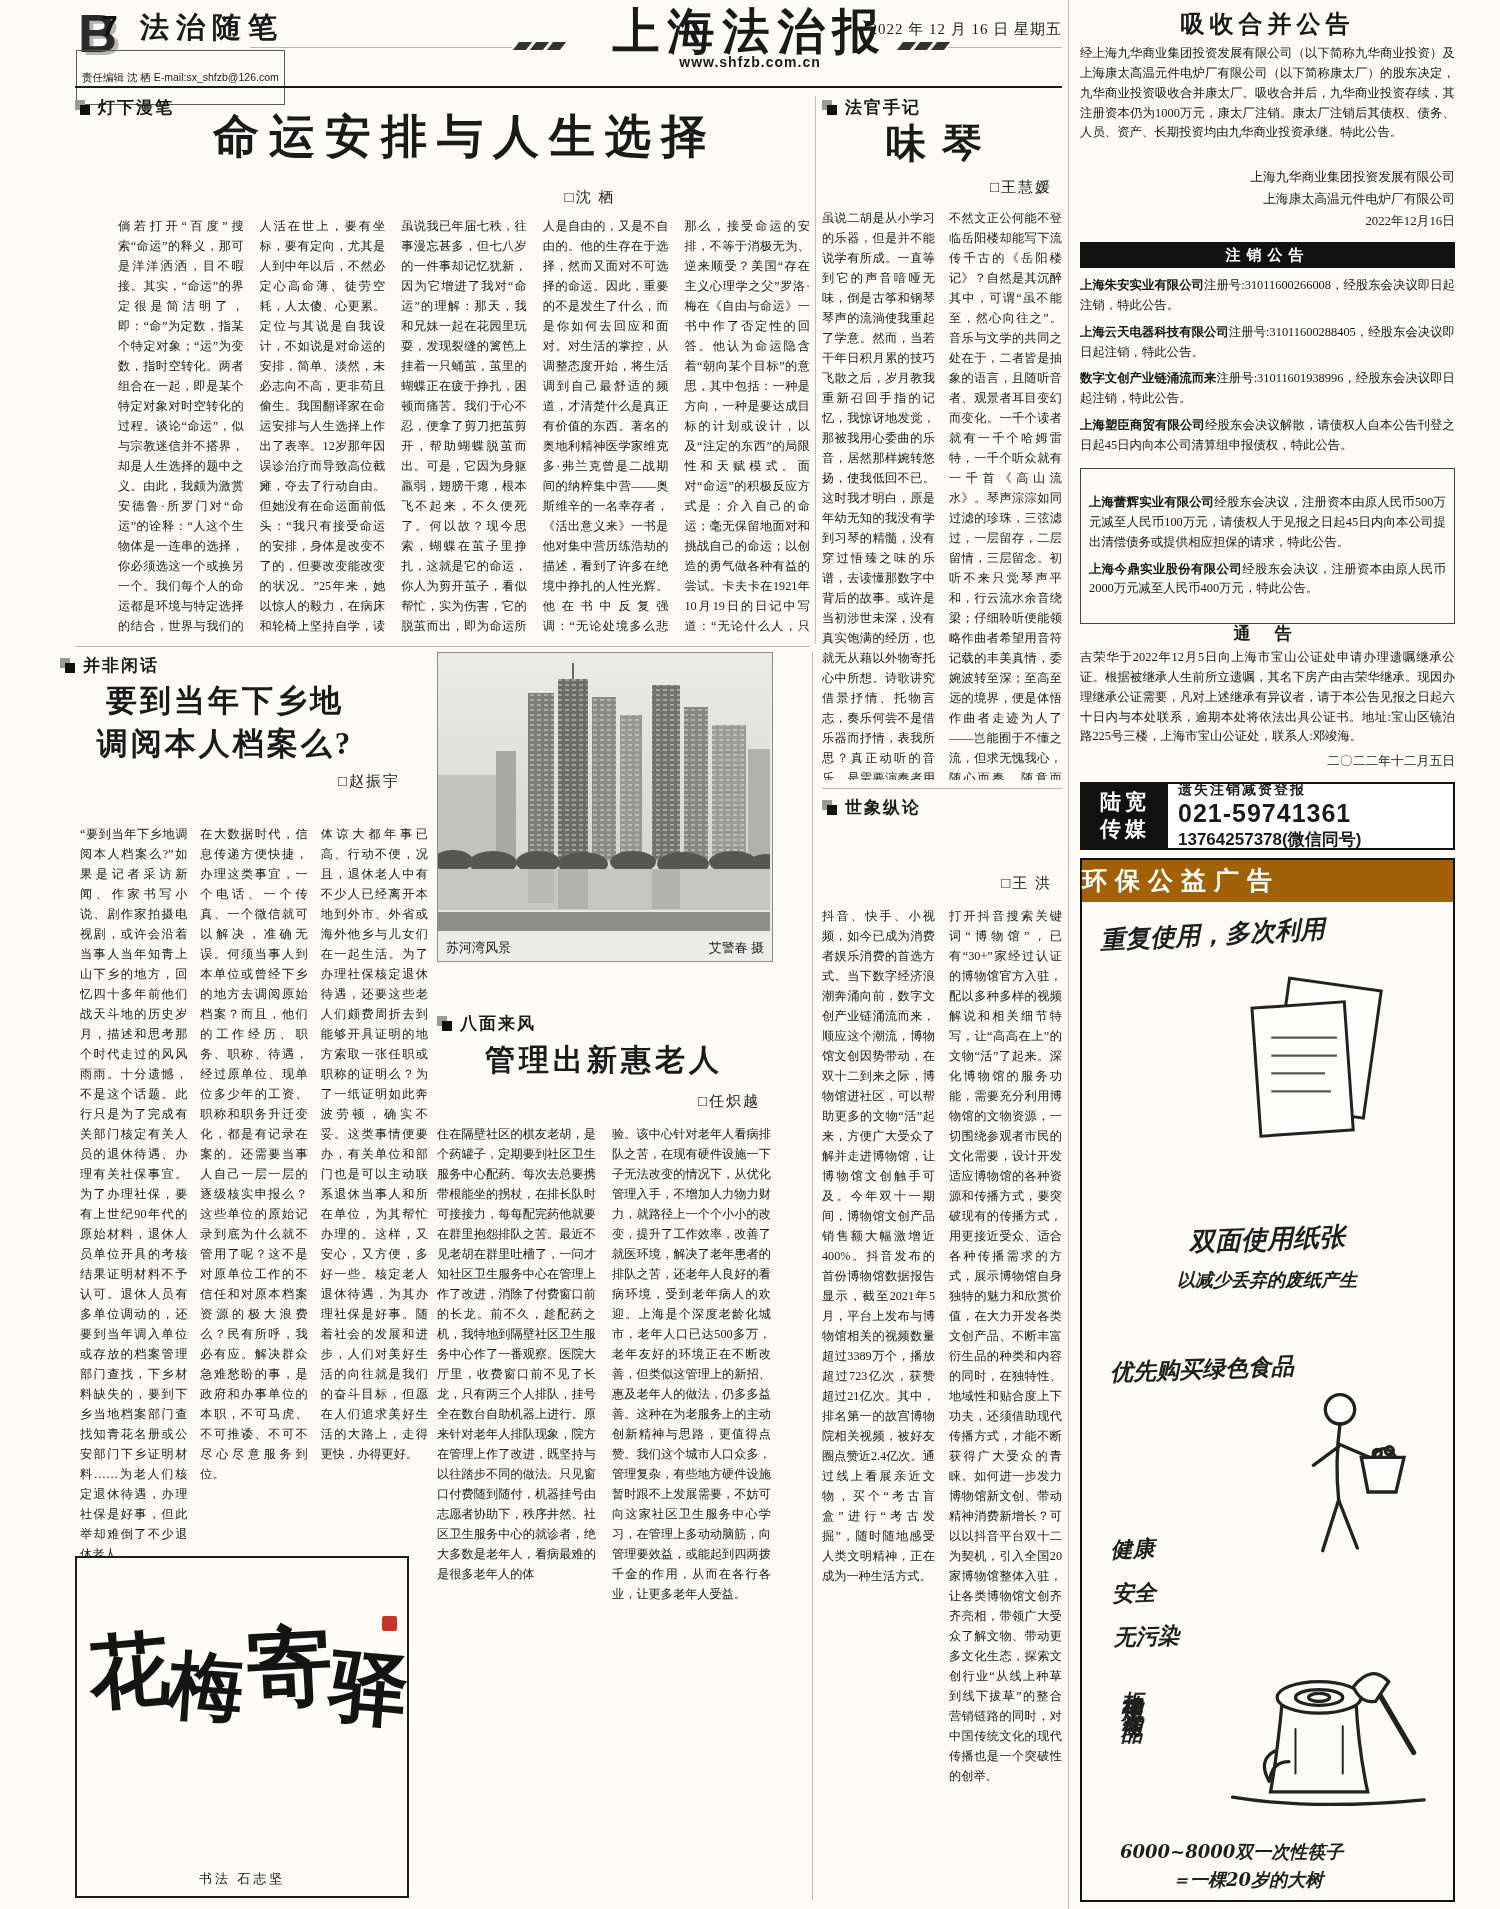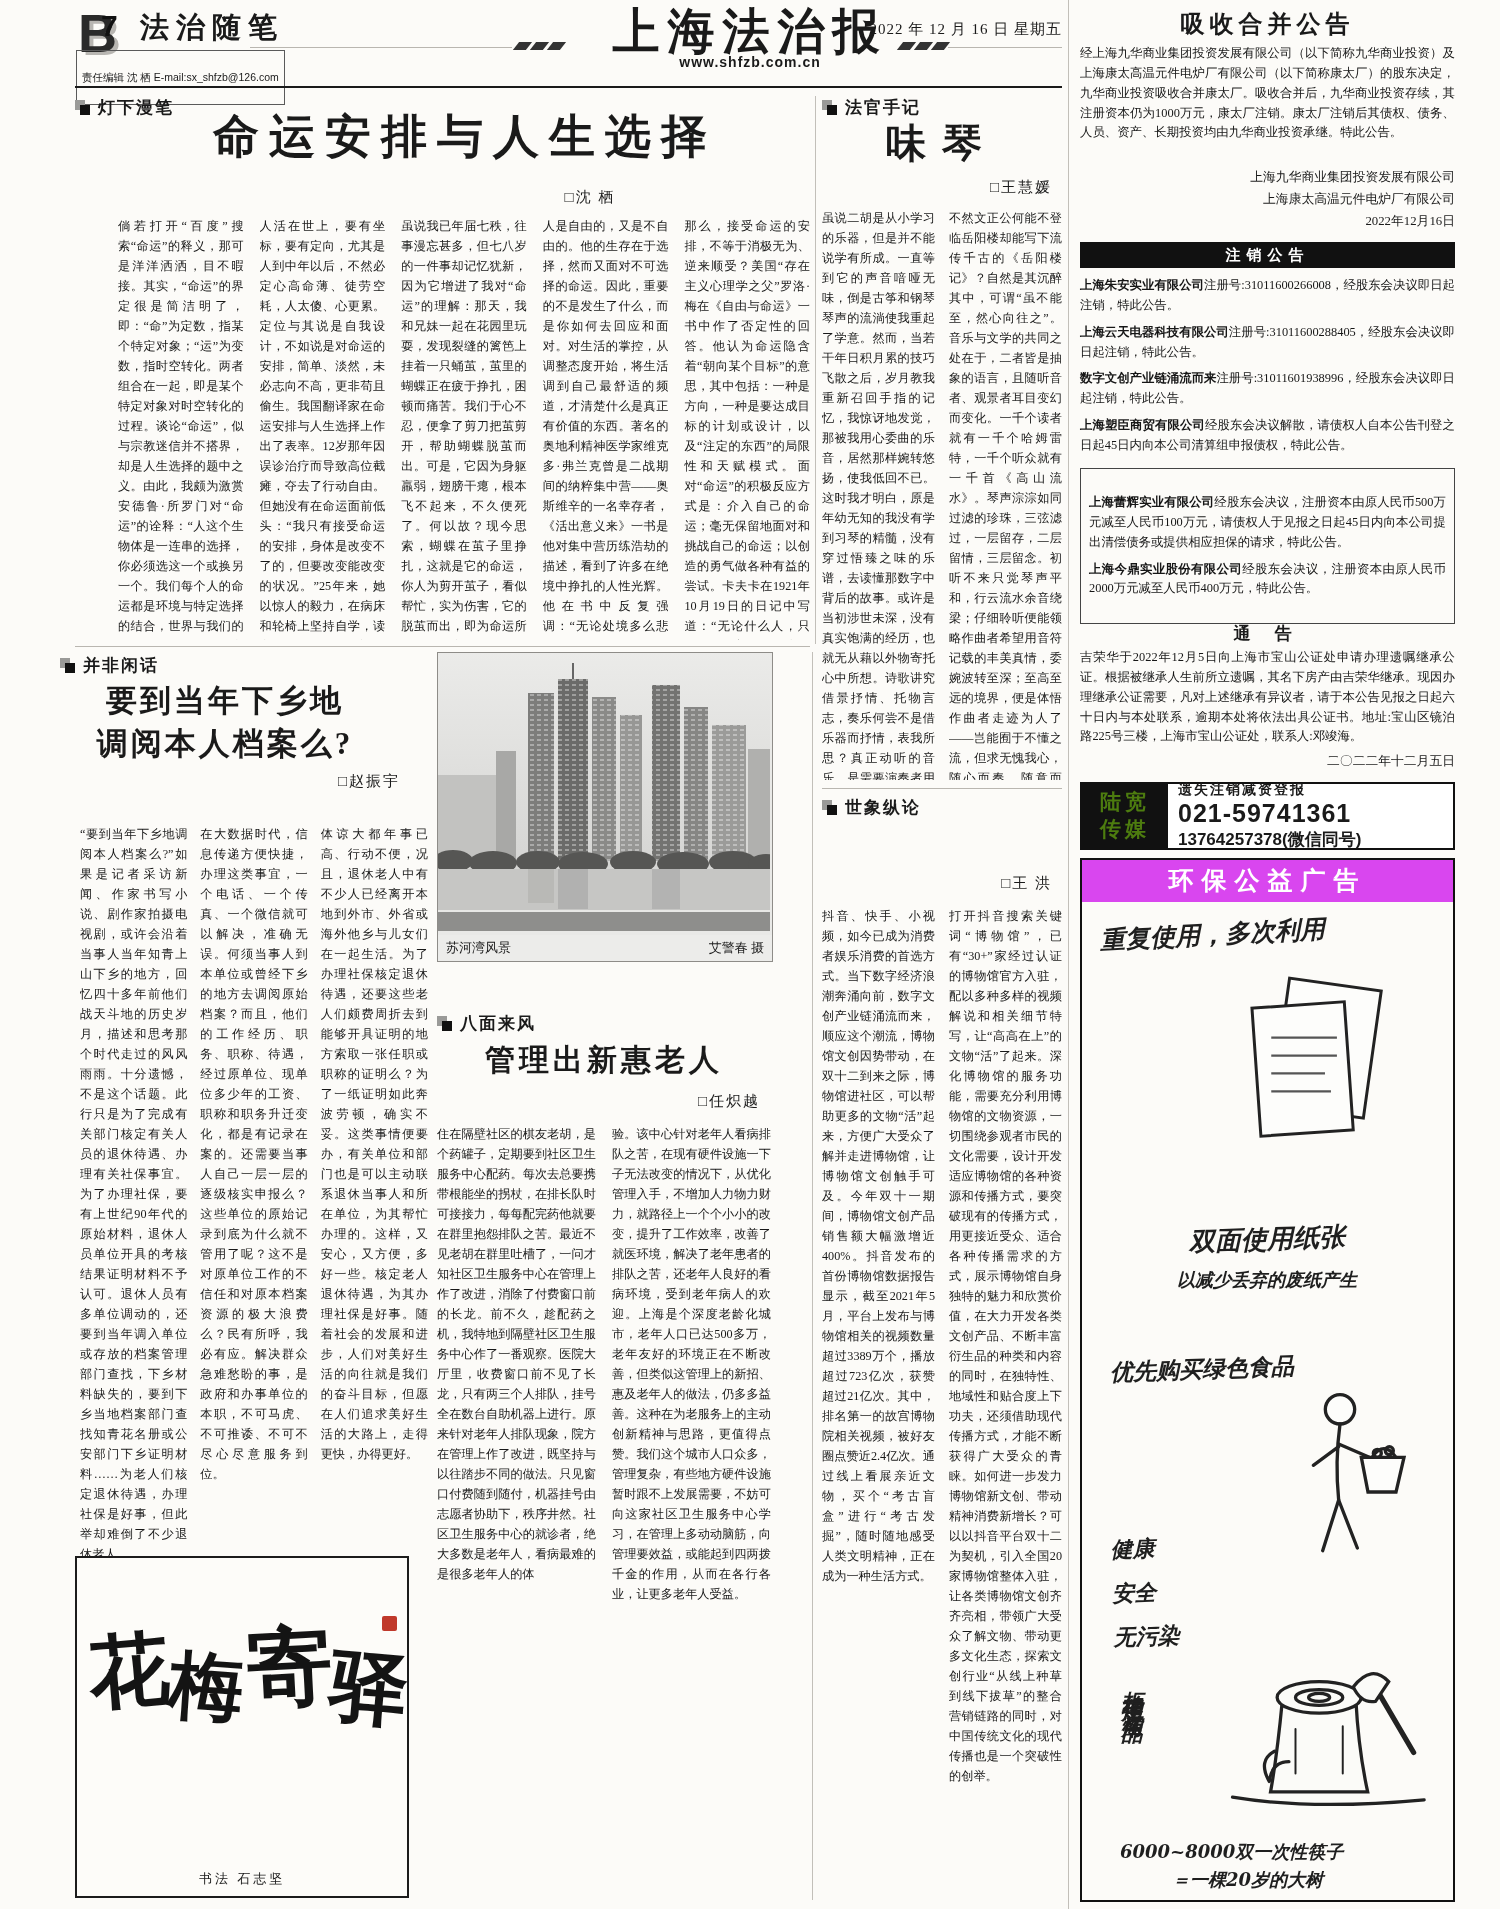--- a/index.html
+++ b/index.html
@@ -52,30 +52,30 @@
   .ccap{position:absolute;left:0;right:0;bottom:8px;text-align:center;font-size:13px;letter-spacing:3px;}
   
   .rail-title{font-weight:bold;font-size:24px;letter-spacing:5px;}
   .rail-text{font-size:12.4px;line-height:1.6;text-align:justify;color:#161616;}
   .rail-sig{font-size:12.8px;text-align:right;padding-right:4px;line-height:1.5;}
   .blackbar{background:#111;color:#fff;font-weight:bold;font-size:15px;letter-spacing:6px;
             text-align:center;line-height:26px;height:26px;}
   .notice-item{margin-bottom:7px;}
   .redbox{border:1px solid #444;padding:24px 8px;background:#fcfbf8;}
   .mediabox{border:2px solid #111;display:flex;background:#fff;}
-  .mediablk{width:86px;background:#111;color:#4d7c0f;display:flex;flex-direction:column;
+  .mediablk{width:86px;background:#111;color:#ffffff;display:flex;flex-direction:column;
             justify-content:center;align-items:center;font-weight:bold;font-size:21px;
             letter-spacing:4px;line-height:1.3;}
   .mediainfo{flex:1;display:flex;flex-direction:column;justify-content:center;padding:2px 10px;}
   .svc{font-size:14px;font-weight:bold;letter-spacing:2px;}
   .phone1{font-size:25px;font-weight:bold;letter-spacing:1px;font-family:"Liberation Sans",sans-serif;}
   .phone2{font-size:17px;font-weight:bold;font-family:"Liberation Sans",sans-serif;}
   .psabox{border:2px solid #111;background:#fcfbf8;}
-  .psahead{background:#d946ef;color:#fff;font-weight:bold;font-size:25px;letter-spacing:8px;
-           text-align:center;line-height:42px;height:42px;}
+  .psahead{background:#a16207;color:#fff;font-weight:bold;font-size:25px;letter-spacing:8px;
+           text-align:left;line-height:42px;height:42px;}
   .psabody{position:relative;height:996px;}
   .hand{font-family:"DejaVu Serif",serif;font-style:italic;font-weight:bold;color:#1f1f1f;}
   .vtext{writing-mode:vertical-rl;letter-spacing:4px;}
 </style>
 </head>
 <body>
 
 <div class="page">
 
   <div class="abs" style="left:78px;top:6px;width:130px;height:50px;">

